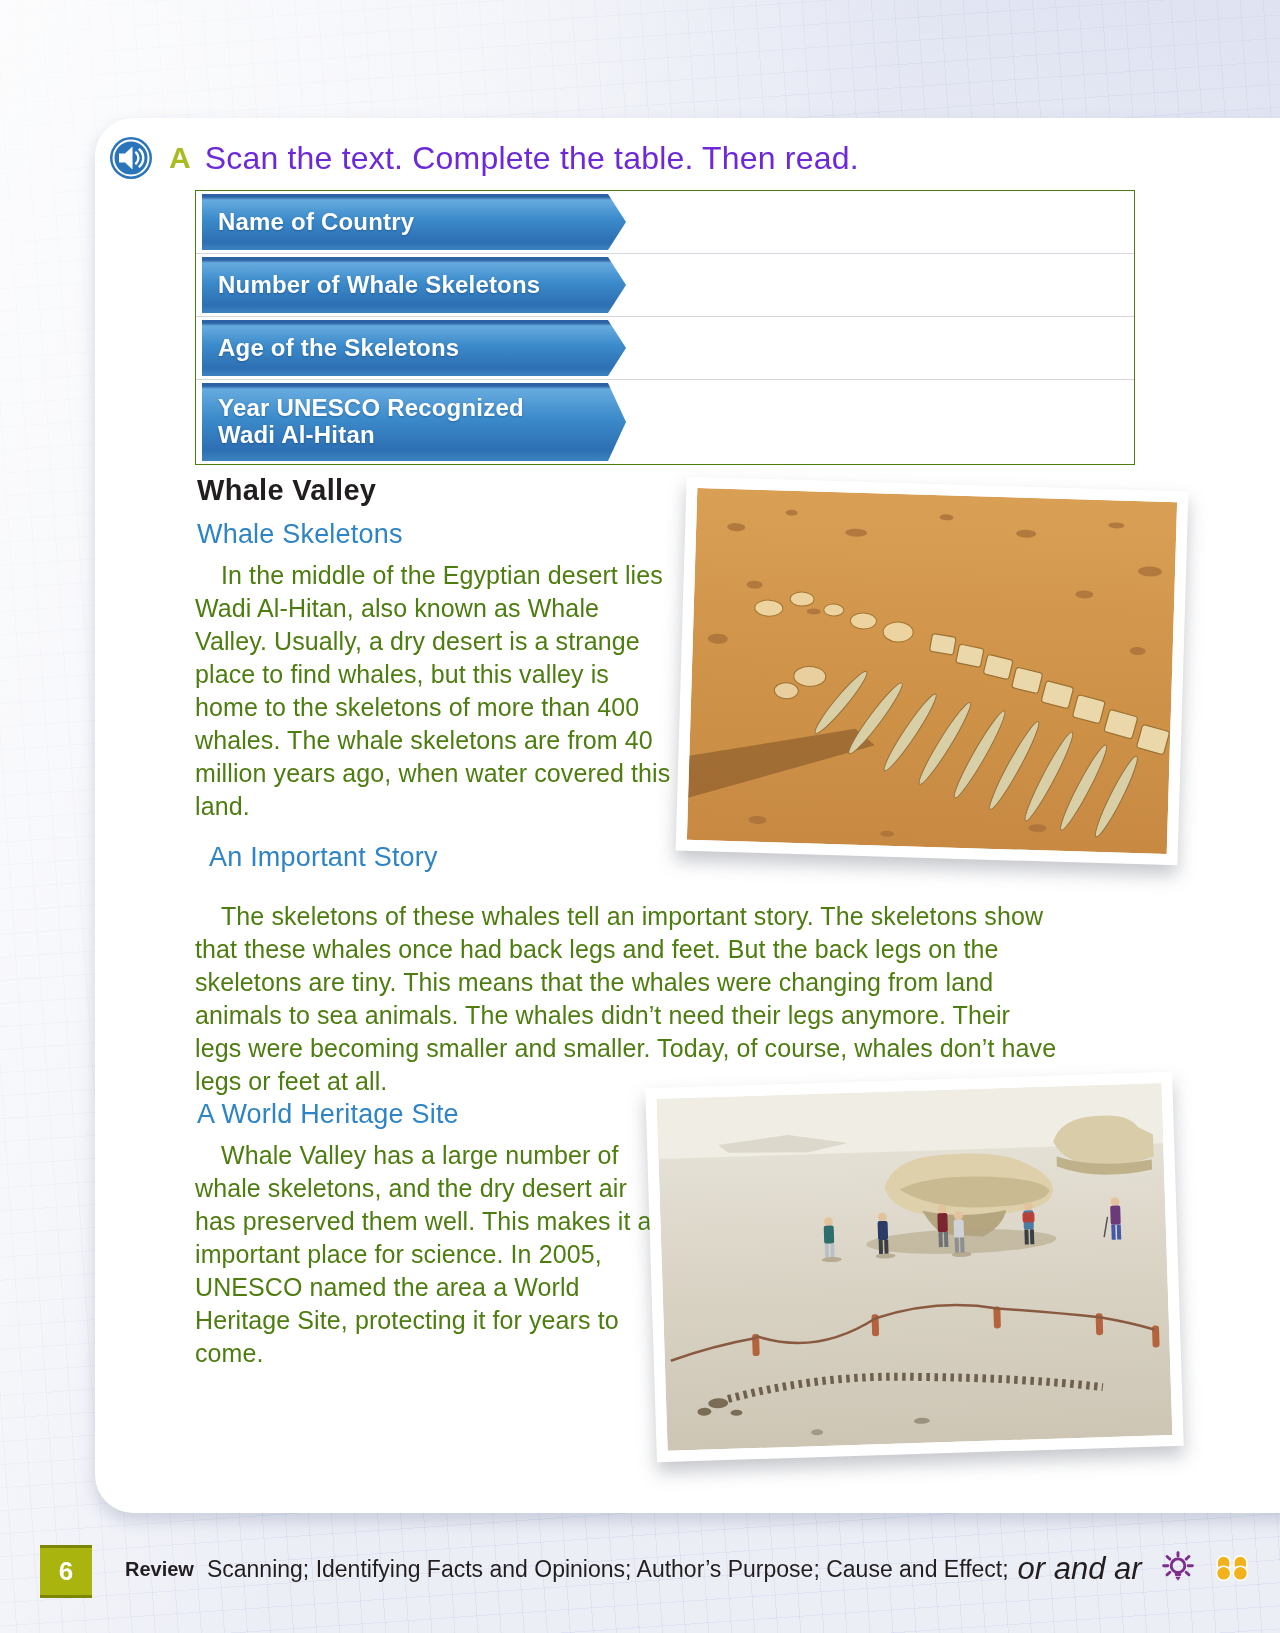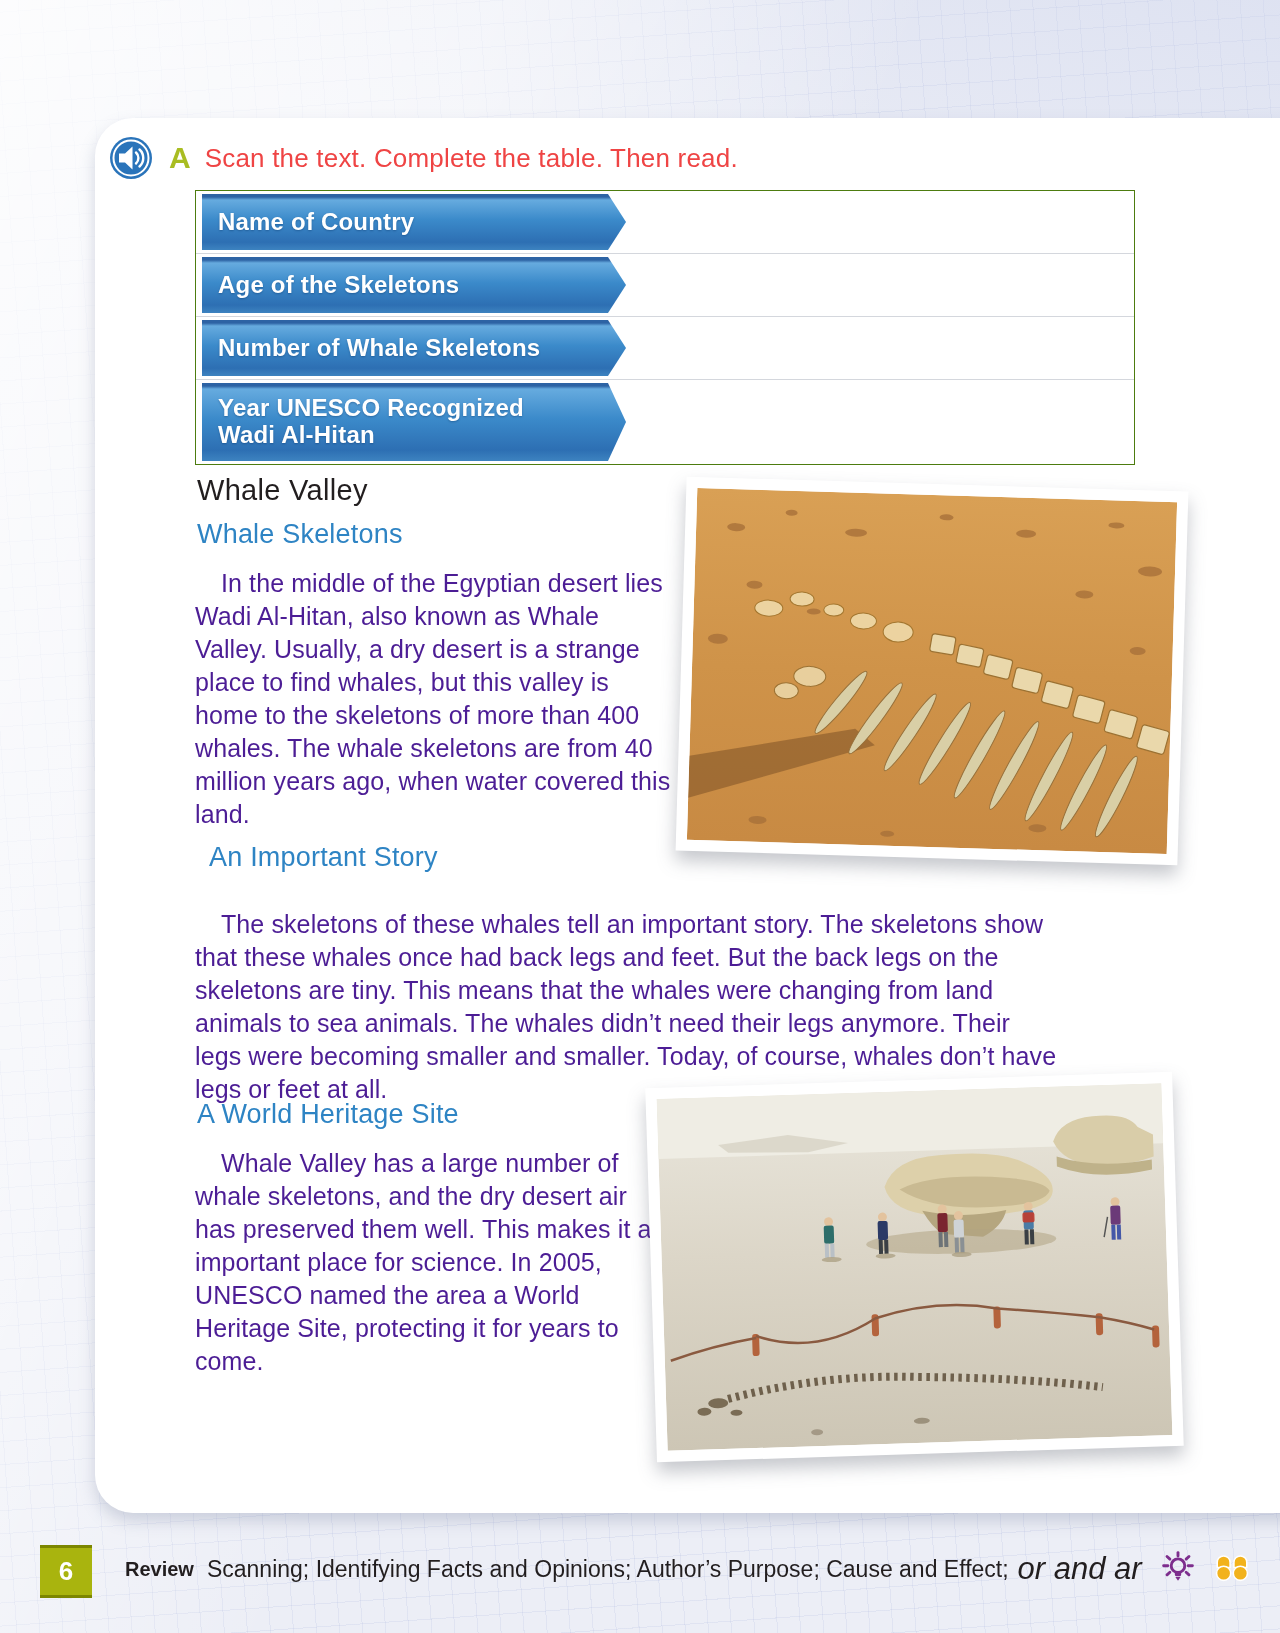--- a/index.html
+++ b/index.html
@@ -26,44 +26,44 @@
   .card{
     position:absolute; left:95px; top:118px; width:1245px; height:1395px;
     background:#ffffff; border-radius:38px;
     box-shadow:0 8px 16px rgba(120,130,160,.30);
   }
 
   
   .instr{position:absolute; left:14px; top:18px; display:flex; align-items:center; gap:14px;}
   .audio-btn{width:44px; height:44px; display:block; cursor:pointer;}
   .letter-a{font-size:30px; font-weight:bold; color:#a9bd22; margin-left:2px;}
-  .instr-text{font-size:26px; color:#ef4444; letter-spacing:.2px;}
+  .instr-text{font-size:32px; color:#6d28d9; letter-spacing:.2px;}
 
   
   .ftable{position:absolute; left:100px; top:72px; width:938px; border:1px solid #4d7c0f; background:#fff;}
   .t-row{position:relative; height:62px; border-bottom:1px solid #d4d7dd;}
   .t-row.tall{height:84px; border-bottom:none;}
   .t-label{
     position:absolute; left:6px; top:3px; bottom:3px; width:424px;
     display:flex; align-items:center; padding-left:16px; box-sizing:border-box;
     clip-path:polygon(0 0, calc(100% - 18px) 0, 100% 50%, calc(100% - 18px) 100%, 0 100%);
     background:linear-gradient(180deg,#2d63a4 0px,#2d63a4 3px,#66abdf 6px,#3b8aca 46%,#2d6fb3 86%,#3d83c0 100%);
     color:#ffffff; font-weight:bold; font-size:24px; line-height:1.12; letter-spacing:.2px;
     text-shadow:0 1px 2px rgba(0,40,90,.35);
   }
   .t-label span{padding-right:40px;}
   .t-answer{position:absolute; left:436px; right:0; top:0; bottom:0; cursor:text;}
 
   
-  .a-title{position:absolute; left:102px; top:356px; font-size:29px; font-weight:normal; color:#221e1f; letter-spacing:.3px;}
+  .a-title{position:absolute; left:102px; top:356px; font-size:29px; font-weight:bold; color:#221e1f; letter-spacing:.3px;}
   .s-head{position:absolute; font-size:27px; color:#2e84c4; letter-spacing:.2px;}
   .s-head.h1{left:102px; top:401px;}
   .s-head.h2{left:114px; top:724px;}
   .s-head.h3{left:102px; top:981px;}
-  .s-para{position:absolute; font-size:25px; color:#4c1d95; line-height:33px; text-indent:26px; letter-spacing:.1px;margin-top:8px;}
+  .s-para{position:absolute; font-size:25px; color:#4d7c0f; line-height:33px; text-indent:26px; letter-spacing:.1px;}
   .s-para.p1{left:100px; top:441px; width:478px;}
   .s-para.p2{left:100px; top:782px; width:868px;}
   .s-para.p3{left:100px; top:1021px; width:474px;}
 
   
   .photo{position:absolute; background:#fff; padding:11px; box-shadow:0 10px 18px rgba(90,95,110,.35);}
   .photo svg{display:block;}
   .photo1{left:586px; top:366px; transform:rotate(1.7deg);}
   .photo2{left:556px; top:962px; transform:rotate(-1.8deg);}
 
@@ -105,27 +105,27 @@
 
     <div class="ftable">
       <div class="t-row">
         <div class="t-label">
             <span>Name of Country</span>
           </div>
         <div class="t-answer"></div>
       </div>
       <div class="t-row">
         <div class="t-label">
-            <span>Age of the Skeletons</span>
+            <span>Number of Whale Skeletons</span>
           </div>
         <div class="t-answer"></div>
       </div>
       <div class="t-row">
         <div class="t-label">
-            <span>Number of Whale Skeletons</span>
+            <span>Age of the Skeletons</span>
           </div>
         <div class="t-answer"></div>
       </div>
       <div class="t-row tall">
         <div class="t-label">
             <span>Year UNESCO Recognized Wadi Al-Hitan</span>
           </div>
         <div class="t-answer"></div>
       </div>
     </div>

